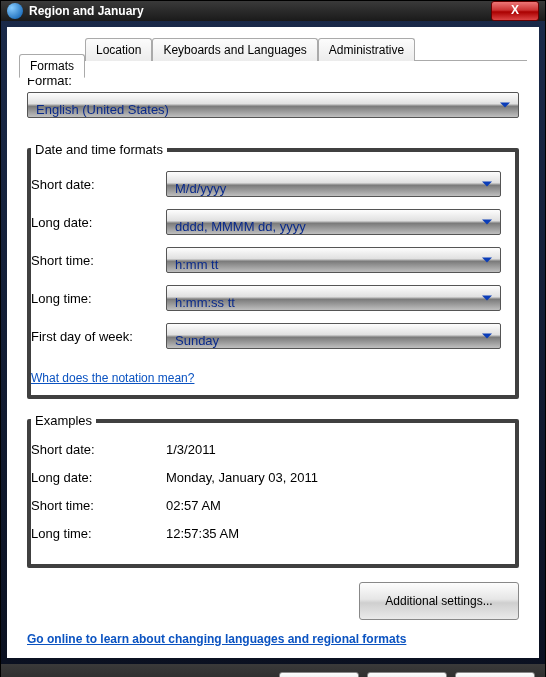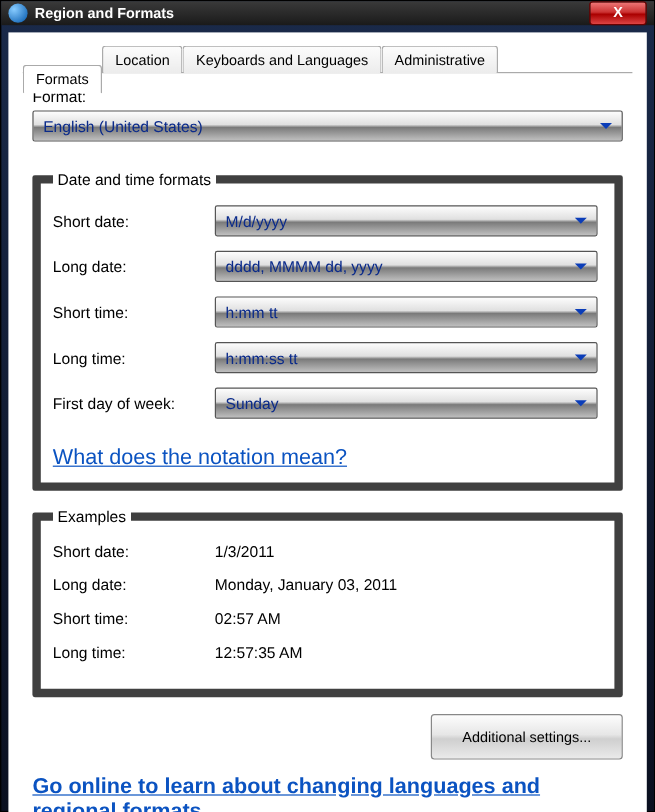--- a/index.html
+++ b/index.html
@@ -90,58 +90,58 @@
     flex-direction: column;
     padding: 12px 8px 4px 8px;
   }
   .lbl { font-size: 13px; margin-bottom: 4px; }
   .dd {
     height: 26px;
     background: linear-gradient(to bottom, #fdfdfd 0%, #e0e0e0 45%, #7a7a7a 55%, #bfbfbf 100%);
     border: 1px solid #555;
     border-radius: 2px;
     display: flex;
-    align-items: center;
+    align-items: flex-end;
     padding: 0 8px;
     color: #0a2a8a;
     font-size: 13px;
     cursor: pointer;
     width: 100%;
     position: relative;
   }
   .dd .arrow {
     position: absolute; right: 8px; top: 50%;
     transform: translateY(-50%);
     width: 0; height: 0;
     border-left: 5px solid transparent;
     border-right: 5px solid transparent;
     border-top: 5px solid #0b3db8;
   }
   fieldset {
-    border: 7px solid #404040;
+    border: 4px solid #404040;
     border-radius: 2px;
-    padding: 14px 14px 10px 10px;
+    padding: 14px 14px 10px 0;
     margin-top: 22px;
   }
   legend { padding: 0 4px; font-size: 13px; }
   .row {
     display: flex;
     align-items: center;
     margin-bottom: 12px;
   }
   .row:last-child { margin-bottom: 0; }
   .rlbl { width: 135px; font-size: 13px; }
   .rctl { flex: 1; }
   fieldset.examples .row { margin-bottom: 13px; }
   fieldset.examples .rval { font-size: 13px; }
   .link {
     color: #0b53c1;
     text-decoration: underline;
     cursor: pointer;
-    font-size: 18px;
+    font-size: 12px;
     margin-top: 10px;
     display: inline-block;
   }
   .spacer-flex { flex: 1; }
   .btn {
     height: 38px;
     padding: 0 14px;
     background: linear-gradient(to bottom, #fdfdfd 0%, #e6e6e6 45%, #cfcfcf 55%, #eaeaea 100%);
     border: 1px solid #888;
     border-radius: 3px;
@@ -170,21 +170,21 @@
   fieldset.examples { margin-top: 14px; }
   fieldset.dt { margin-top: 24px; }
 </style>
 </head>
 <body>
 
 <div class="window">
 
   <div class="titlebar">
     <div class="title-icon"></div>
-    <div>Region and Formats</div>
+    <div>Region and January</div>
     <div class="title-spacer"></div>
     <div class="close-btn">
       <span>X</span>
     </div>
   </div>
 
   <div class="client">
 
     <div class="tabstrip">
       <div class="tab active">Formats</div>

